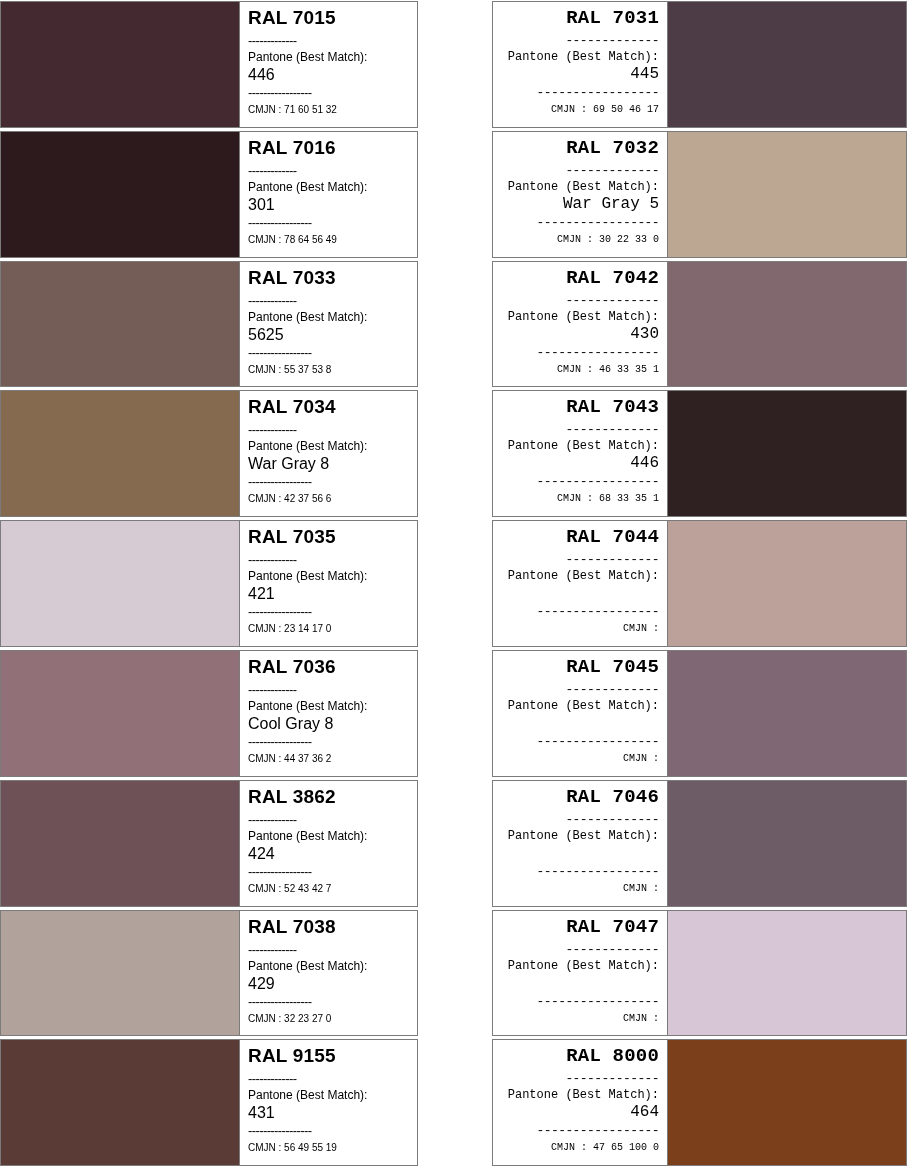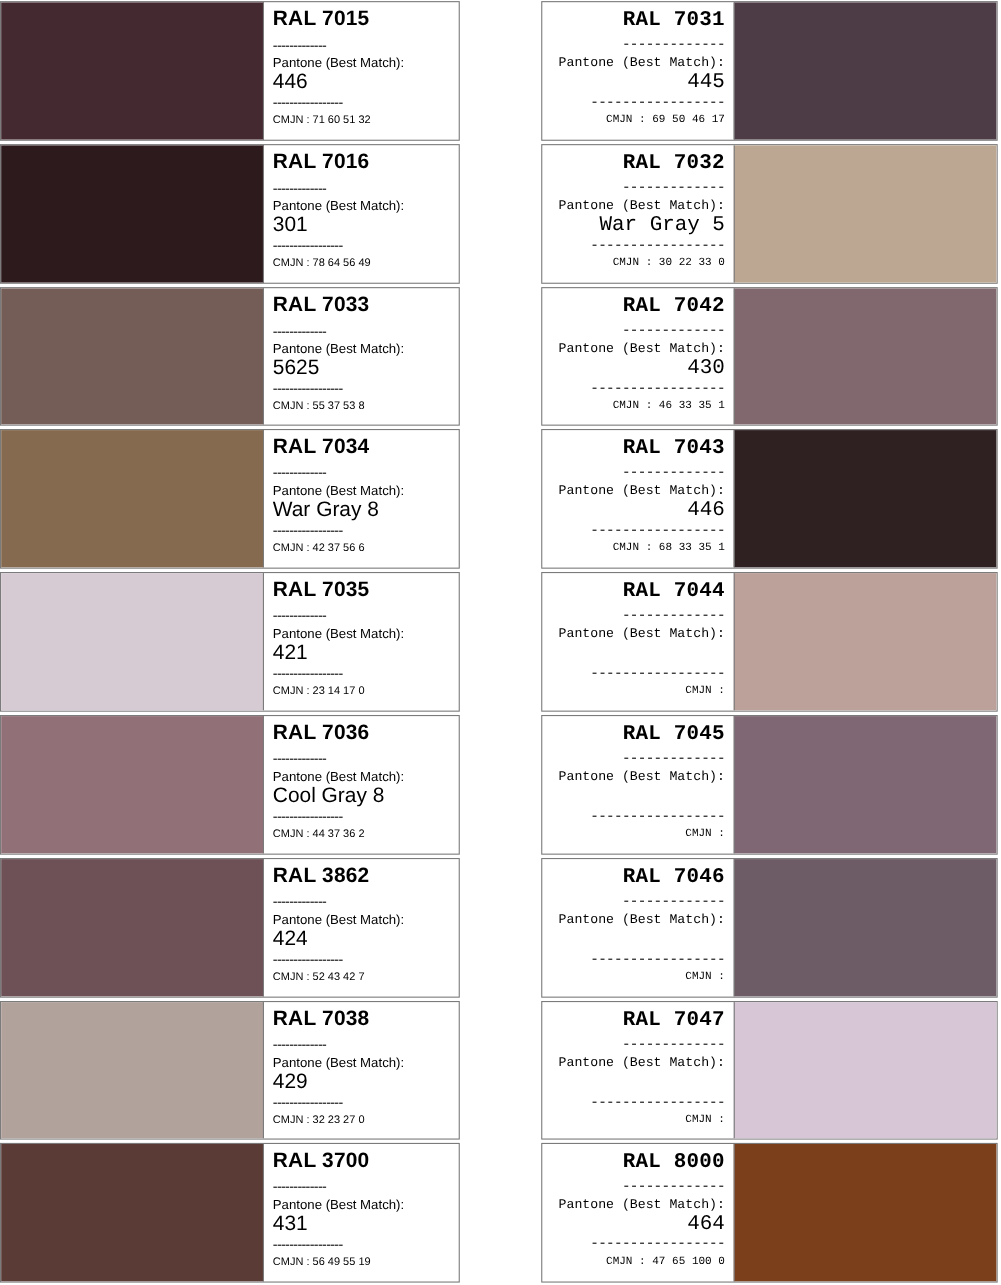--- a/index.html
+++ b/index.html
@@ -95,21 +95,21 @@
   }
   .rule.short { margin-top: 3px; }
   .rule.long  { margin-top: 1px; }
 
   .pantone-label {
     font-size: 12px;
     line-height: 17px;
     white-space: nowrap;
   }
   .pantone-value {
-    font-size: 19px;
+    font-size: 16px;
     line-height: 17px;
     white-space: nowrap;
     min-height: 17px;
   }
   .cmjn {
     font-size: 10px;
     line-height: 17px;
     white-space: nowrap;
   }
 </style>
@@ -322,21 +322,21 @@
           <div class="pantone-value"></div>
           <div class="rule long">-----------------</div>
           <div class="cmjn">CMJN :</div>
         </div>
       </div>
     </div>
     <div class="cell left-col">
       <div class="card">
         <div class="swatch" style="background-color: rgb(91, 59, 54);"></div>
         <div class="info">
-          <div class="ral-name">RAL 3700</div>
+          <div class="ral-name">RAL 9155</div>
           <div class="rule short">-------------</div>
           <div class="pantone-label">Pantone (Best Match):</div>
           <div class="pantone-value">431</div>
           <div class="rule long">-----------------</div>
           <div class="cmjn">CMJN : 56 49 55 19</div>
         </div>
       </div>
     </div>
     <div class="cell right-col">
       <div class="card flip">

